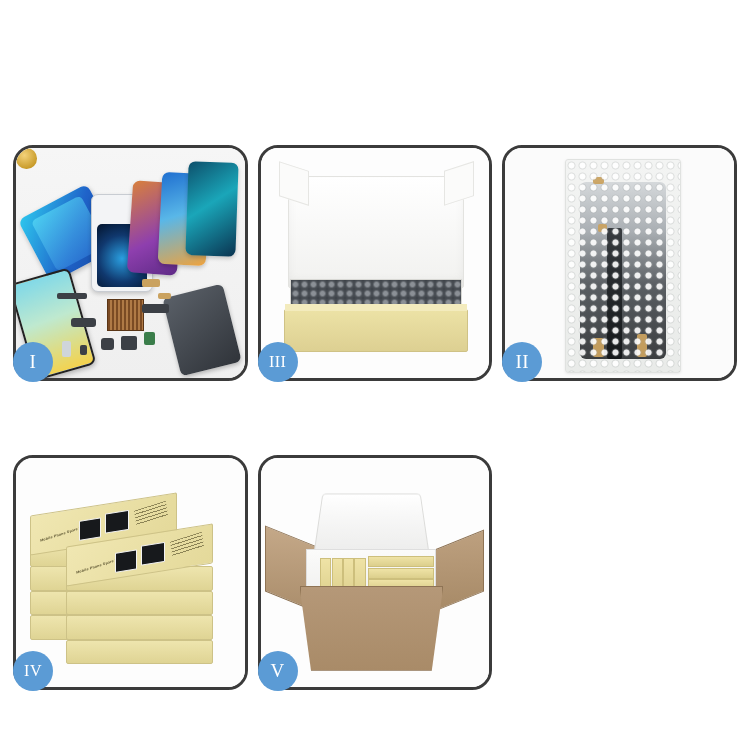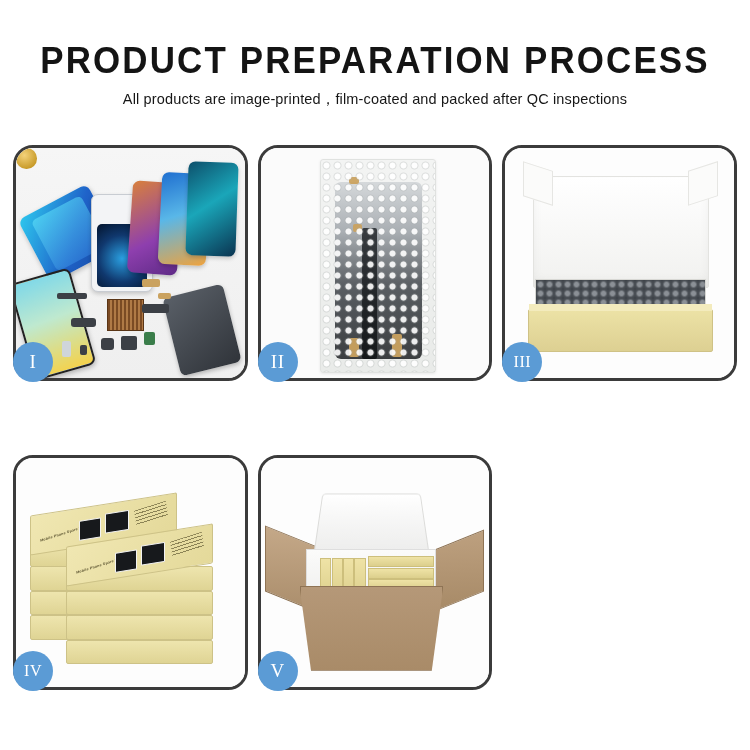--- a/index.html
+++ b/index.html
@@ -163,24 +163,20 @@
   .tape{position:absolute;background:rgba(140,114,84,.55);}
 
   
   .sr{position:absolute;width:1px;height:1px;overflow:hidden;clip:rect(0 0 0 0);}
 </style>
 </head>
 <body>
 
 <div id="page">
 
-  <div class="header">
-    <div class="title">PRODUCT PREPARATION PROCESS</div>
-    <div class="subtitle">All products are image-printed，film-coated and packed after QC inspections</div>
-  </div>
 
   <div class="grid">
 
     <div class="panel">
       <div class="panel-inner p1">
         <div class="ph a"></div>
         <div class="ph b"></div>
         <div class="ph c"></div>
         <div class="ph d"></div>
         <div class="ph e"></div>
@@ -197,43 +193,43 @@
         <div class="part" style="left:56%;top:80%;width:5%;height:6%;background:#3a7d4a"></div>
         <div class="part" style="left:55%;top:68%;width:12%;height:4%"></div>
         <div class="part" style="left:20%;top:84%;width:4%;height:7%;background:#cfd5da"></div>
         <div class="part" style="left:28%;top:86%;width:3%;height:4%"></div>
       </div>
       <div class="badge">I</div>
       <div class="sr">Phone displays, screen assemblies and spare components laid out</div>
     </div>
 
     <div class="panel">
+      <div class="panel-inner p3">
+        <div class="lid3"></div>
+        <div class="bw3"></div>
+        <div class="tray3"></div>
+      </div>
+      <div class="badge w">III</div>
+      <div class="sr">Yellow kraft box with bubble wrap padding and white foam lid</div>
+    </div>
+
+    <div class="panel">
       <div class="panel-inner p2">
         <div class="bag">
           <div class="screen2"></div>
           <div class="flex2"></div>
           <div class="tab2" style="left:24%;top:8%;width:9%;height:3%"></div>
           <div class="tab2" style="left:28%;top:30%;width:8%;height:4%"></div>
           <div class="tab2" style="left:24%;top:84%;width:9%;height:9%"></div>
           <div class="tab2" style="left:62%;top:82%;width:9%;height:11%"></div>
           <div class="bubbles"></div>
         </div>
       </div>
       <div class="badge">II</div>
       <div class="sr">Single screen assembly sealed in bubble wrap bag</div>
-    </div>
-
-    <div class="panel">
-      <div class="panel-inner p3">
-        <div class="lid3"></div>
-        <div class="bw3"></div>
-        <div class="tray3"></div>
-      </div>
-      <div class="badge w">III</div>
-      <div class="sr">Yellow kraft box with bubble wrap padding and white foam lid</div>
     </div>
 
     <div class="panel">
       <div class="panel-inner p4">
         <div class="stack">
           <div class="sbox" style="top:72%"></div>
           <div class="sbox" style="top:58%"></div>
           <div class="sbox" style="top:44%"></div>
           <div class="sbox" style="top:30%"></div>
           <div class="sbox r" style="top:86%"></div>

